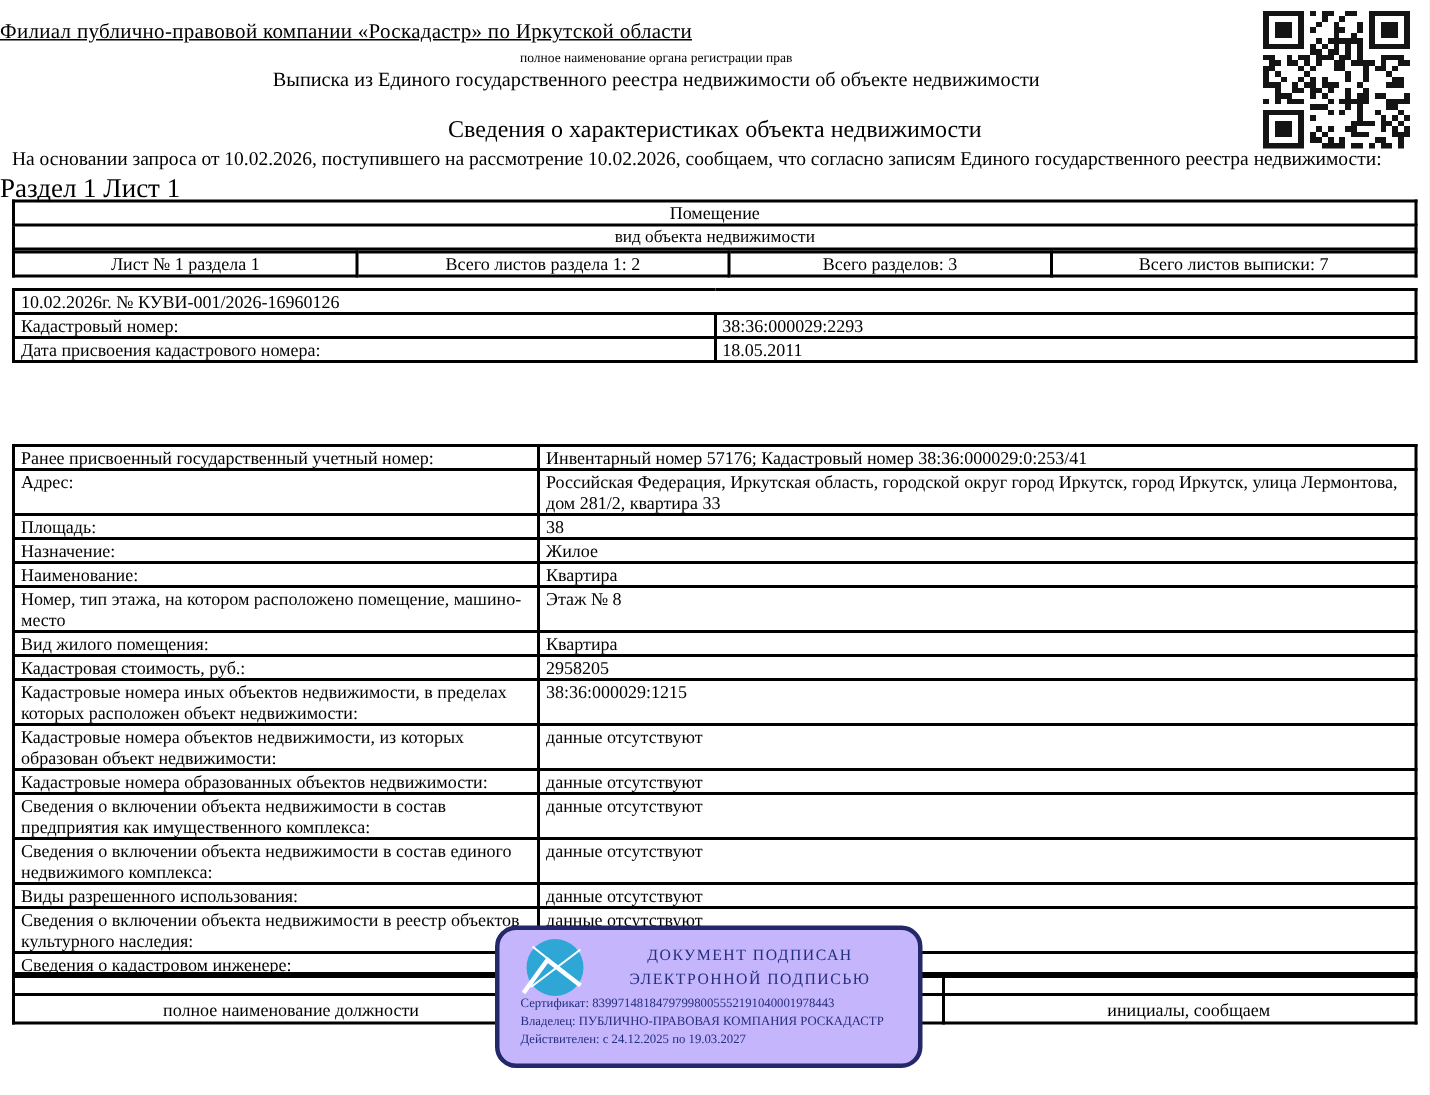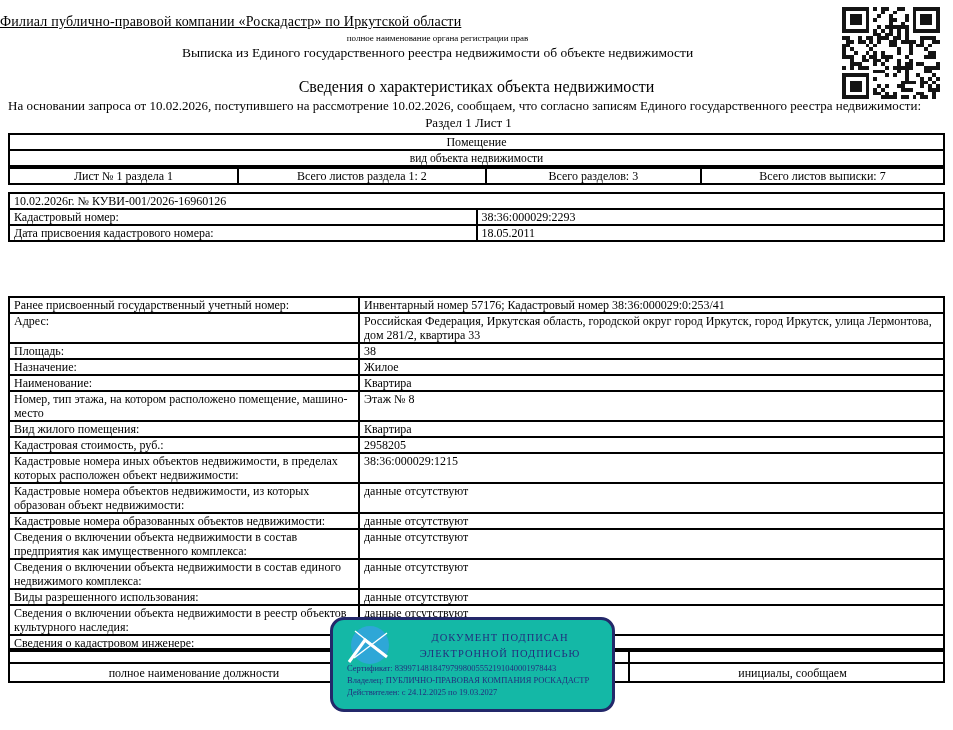--- a/index.html
+++ b/index.html
@@ -6,21 +6,21 @@
   html,body { background:#e9e9e9; }
   body { width:953px; height:730px; font-family:"Liberation Serif","DejaVu Serif",serif; color:#000; }
   .page { position:relative; width:953px; height:730px; background:#fff; overflow:hidden; }
 
   
   .org-name { position:absolute; top:14px; left:0; width:875px; text-align:left; font-size:14px; text-decoration:underline; letter-spacing:.2px; }
   .org-caption { position:absolute; top:33px; left:0; width:875px; text-align:center; font-size:9px; }
   .doc-title { position:absolute; top:45px; left:0; width:875px; text-align:center; font-size:13.5px; }
   .section-title { position:absolute; top:78px; left:0; width:953px; text-align:center; font-size:16px; }
   .request-line { position:absolute; top:98px; left:8px; width:937px; font-size:13px; }
-  .section-sheet { position:absolute; top:115px; left:0; width:937px; text-align:center; font-size:13px; }
+  .section-sheet { position:absolute; top:115px; left:0; width:937px; text-align:left; font-size:18px; }
 
   
   .qr { position:absolute; left:842px; top:7px; width:98px; height:92px; }
   .qr svg { width:100%; height:100%; fill:#141414; }
 
   
   table.t { position:absolute; left:8px; width:937px; border-collapse:collapse; table-layout:fixed; }
   table.t td { border:2px solid #000; font-size:12px; line-height:14px; padding:0 4px; vertical-align:top; overflow:hidden; }
   .t1 { top:133px; }
   .t1 td { text-align:center; height:14px; }
@@ -37,21 +37,21 @@
 
   
   .tf { top:648px; }
   .tf td { text-align:center; font-size:12.5px; }
   .tf .r1 td { height:14px; }
   .tf .r2 td { height:19px; vertical-align:middle;padding-left:16px; }
   .tf .c1 { width:358px; }
   .tf .c2 { width:262px; }
 
   
-  .stamp { position:absolute; left:330px; top:617px; width:285px; height:95px; background:#14b8a6;
+  .stamp { position:absolute; left:330px; top:617px; width:285px; height:95px; background:#c4b5fd;
            border:3px solid #23286a; border-radius:14px; color:#232e7d; z-index:5; }
   .stamp-logo { position:absolute; left:12px; top:4px; width:48px; height:48px; }
   .stamp-head { position:absolute; left:62px; top:10px; width:210px; text-align:center;
                 font-size:10.5px; letter-spacing:1px; line-height:16px; white-space:nowrap; }
   .stamp-lines { position:absolute; left:14px; top:42px; width:258px; font-size:8.5px; line-height:12px; }
   .stamp-lines .ln { white-space:normal; }
   .stamp b { font-weight:normal; }
 </style>
 </head>
 <body>

